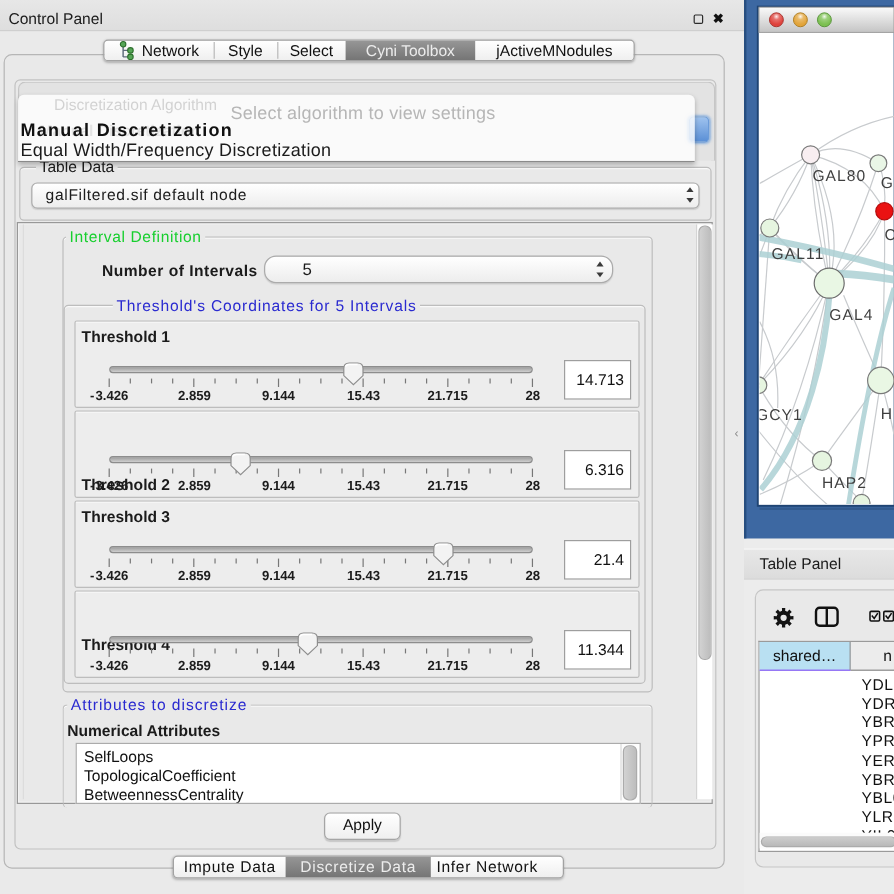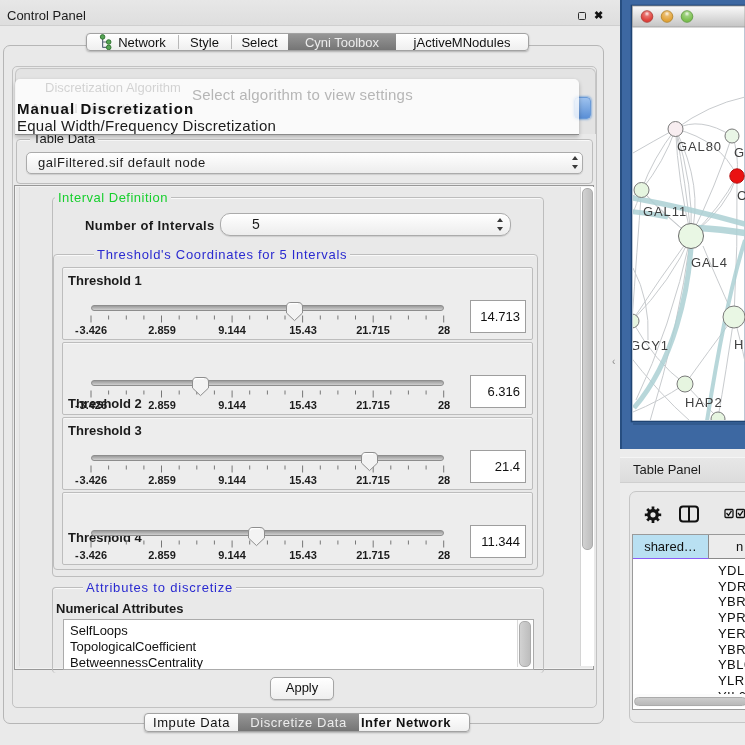--- a/index.html
+++ b/index.html
@@ -210,34 +210,34 @@
 <div class="abs" style="left:268px;top:549px;width:70px;text-align:center;font-size:11px;font-weight:bold;color:#1c1c1c;">15.43</div>
 <div class="abs" style="left:338px;top:549px;width:70px;text-align:center;font-size:11px;font-weight:bold;color:#1c1c1c;">21.715</div>
 <div class="abs" style="left:409px;top:549px;width:70px;text-align:center;font-size:11px;font-weight:bold;color:#1c1c1c;">28</div>
 <svg class="abs" style="left:247px;top:525px;" width="19" height="23">
     <path d="M1.5,7 Q1.5,2.5 6,2.5 L13,2.5 Q17.5,2.5 17.5,7 L17.5,13 L9.5,20.6 L1.5,13 Z" fill="#f3f3f3" stroke="#8e8e8e" stroke-width="1"></path>
     <path d="M3,5.5 Q3.5,3.8 6,3.7 L13,3.7" fill="none" stroke="#ffffff" stroke-width="1.2"></path>
   </svg>
 <div class="abs vbox" style="left:470px;top:525px;width:49px;height:31px;line-height:31px;padding-right:5px;">11.344</div>
 
 <div class="abs etched" style="left:52px;top:587px;width:490px;height:85px;border-bottom:none;"></div>
-<div class="abs glabel" style="left:56px;top:581px;font-size:13px;letter-spacing:0.8px;color:#2a2ad0;margin-left:27px;">Attributes to discretize</div>
+<div class="abs glabel" style="left:56px;top:581px;font-size:13px;letter-spacing:0.8px;color:#2a2ad0;">Attributes to discretize</div>
 <div class="abs b13" style="left:56px;top:601px;">Numerical Attributes</div>
 <div class="abs" style="left:63px;top:619px;width:469px;height:49px;background:#fff;border:1px solid #ababab;overflow:hidden;">
   <div style="font-size:13px;color:#111;padding:3px 0 0 6px;line-height:16px;">SelfLoops<br>TopologicalCoefficient<br>BetweennessCentrality</div>
 </div>
 <div class="abs" style="left:517px;top:620px;width:14px;height:47px;background:#fdfdfd;border-left:1px solid #d9d9d9;"></div>
 <div class="abs" style="left:519px;top:621px;width:10px;height:44px;background:linear-gradient(90deg,#d2d2d2,#bdbdbd);border:1px solid #ababab;border-radius:5px;"></div>
 
 <div class="abs" style="left:270px;top:677px;width:62px;height:21px;background:linear-gradient(#ffffff,#efefef);border:1px solid #a5a5a5;border-radius:5px;box-shadow:0 1px 1px rgba(0,0,0,.15);text-align:center;font-size:13px;color:#111;line-height:20px;">Apply</div>
 
 <div class="abs" style="left:144px;top:713px;width:324px;height:17px;letter-spacing:0.55px;background:linear-gradient(#ffffff,#efefef);border:1px solid #a2a2a2;border-radius:4px;box-shadow:0 1px 2px rgba(0,0,0,.25);">
 <div class="seg" style="left:0px;width:93px;border-radius:4px 0 0 4px;">Impute Data</div>
 <div class="seg" style="left:93px;width:121px;background:linear-gradient(#969696,#757575);color:#ececec;">Discretize Data</div>
-<div class="seg" style="left:214px;width:94px;border-radius:0 4px 4px 0;font-weight:bold;">Infer Network</div>
+<div class="seg" style="left:214px;width:94px;border-radius:0 4px 4px 0;">Infer Network</div>
 </div>
 
 <div class="abs" style="left:86px;top:33px;width:441px;height:16px;background:linear-gradient(#ffffff,#efefef);border:1px solid #a2a2a2;border-radius:4px;box-shadow:0 1px 2px rgba(0,0,0,.25);">
 <div class="seg" style="left:0px;width:91px;border-radius:4px 0 0 4px;"><svg width="15" height="16" viewBox="0 0 15 16" style="margin-right:4px;">
         <path d="M3.6,3.5 L3.6,13.4 M3.6,8 L9.4,8 M3.6,13.4 L9.4,13.4" stroke="#5d6b7a" stroke-width="1.2" fill="none"></path>
         <circle cx="3.6" cy="2.9" r="2.3" fill="#55a555" stroke="#2c6e2c" stroke-width="0.9"></circle>
         <circle cx="9.7" cy="8" r="2.3" fill="#55a555" stroke="#2c6e2c" stroke-width="0.9"></circle>
         <circle cx="9.7" cy="13.4" r="2.3" fill="#55a555" stroke="#2c6e2c" stroke-width="0.9"></circle>
       </svg>Network</div>
 <div class="segline" style="left:91px;"></div>

